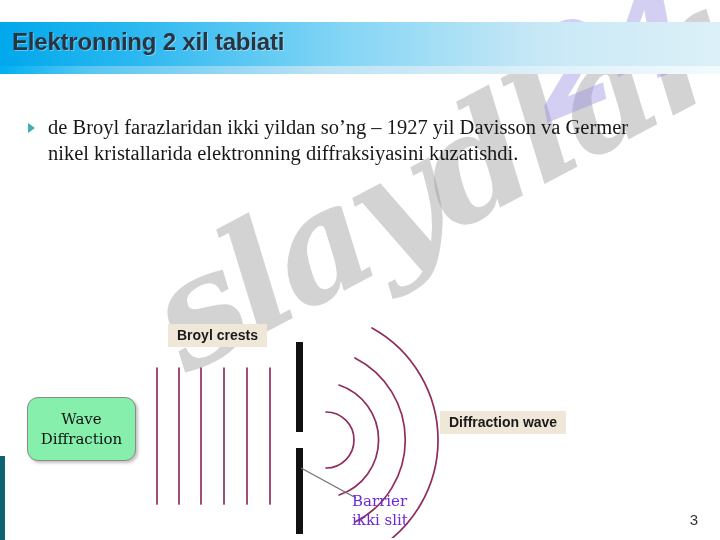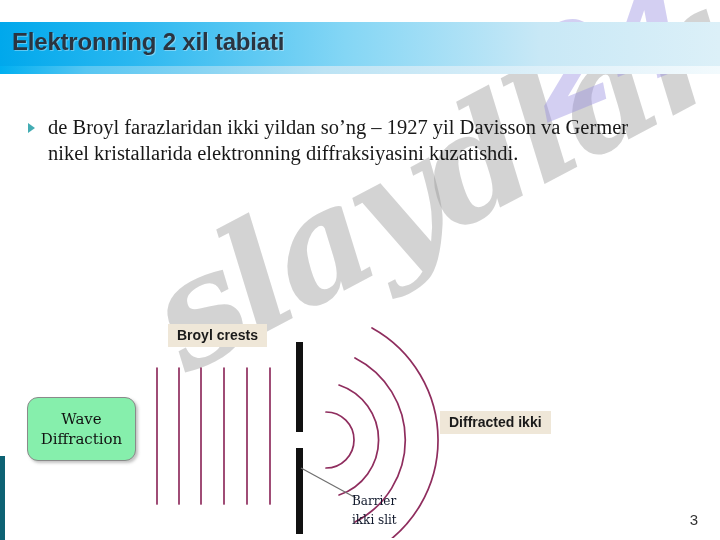--- a/index.html
+++ b/index.html
@@ -169,22 +169,22 @@
     justify-content: center;
     font-family: "DejaVu Serif", serif;
     font-size: 15px;
     color: #111111;
     line-height: 20px;
   }
 
   .serif-note {
     position: absolute;
     font-family: "DejaVu Serif", serif;
-    font-size: 12px;
-    color: #0f172a;
+    font-size: 15px;
+    color: #6d28d9;
     line-height: 19px;
     z-index: 6;
     white-space: nowrap;
   }
   #note-barrier { left: 352px; top: 492px; }
 
   
   .left-accent {
     position: absolute;
     left: 0;
@@ -252,21 +252,21 @@
         <path d="M 321 85  A 58 58 0 0 1 321 195"></path>
         <path d="M 337 58  A 92 92 0 0 1 337 222"></path>
         <path d="M 354 28  A 128 128 0 0 1 354 252"></path>
       </g>
 
       <line x1="283" y1="168" x2="338" y2="198" stroke="#6f6f6f" stroke-width="1.2"></line>
     </svg>
   </div>
 
   <div class="tag" id="tag-wave-crests">Broyl crests</div>
-  <div class="tag" id="tag-diffracted">Diffracted ikki</div>
+  <div class="tag" id="tag-diffracted">Diffraction wave</div>
 
   <div class="wave-diff-box">
     <span>Wave</span>
     <span>Diffraction</span>
   </div>
 
   <div class="serif-note" id="note-barrier">
     <div>Barrier</div>
     <div>ikki slit</div>
   </div>

